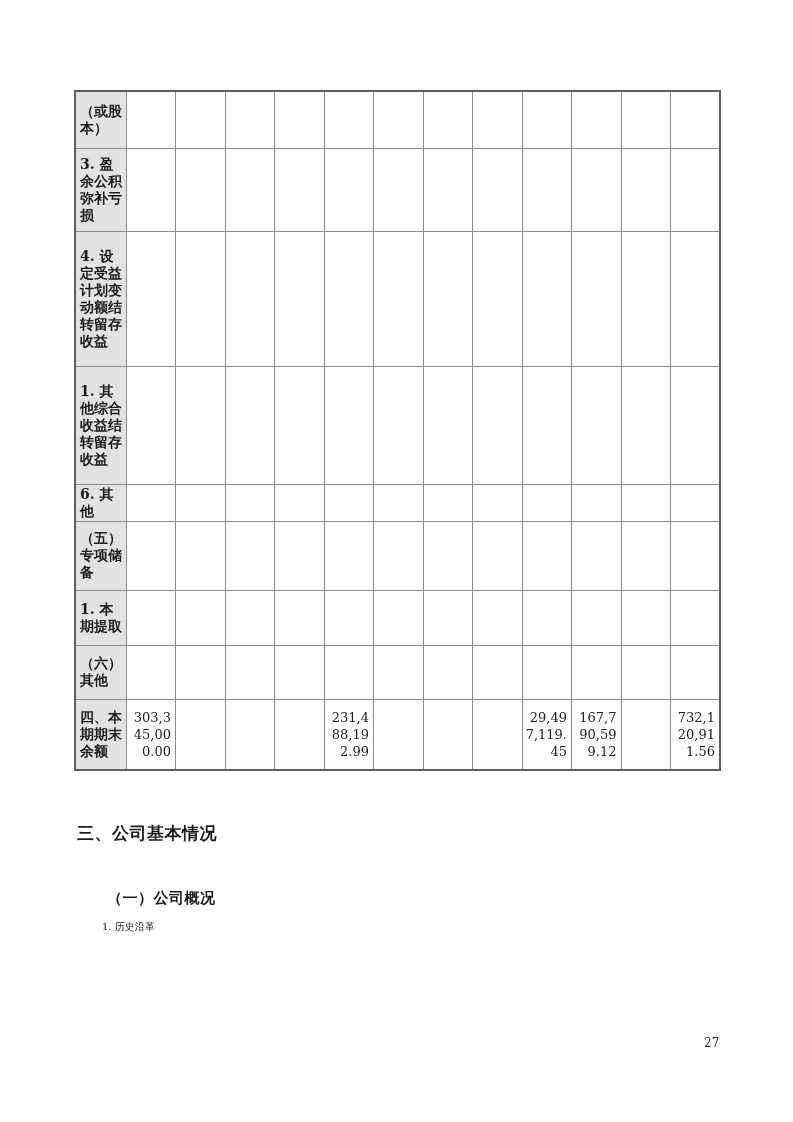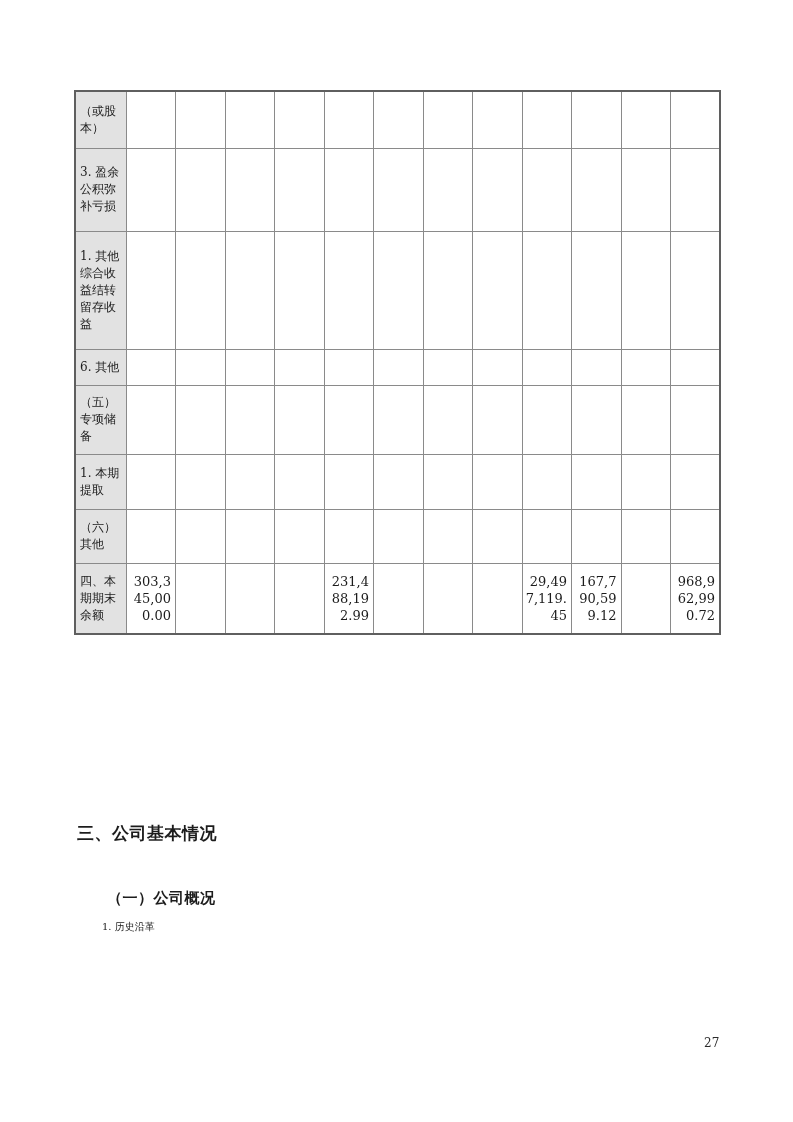--- a/index.html
+++ b/index.html
@@ -31,24 +31,24 @@
     table-layout:fixed;
     border:2px solid var(--outer-border);
   }
   table.equity th, table.equity td{
     border:1px solid var(--grid-line);
     font-family:"DejaVu Serif","Liberation Serif",serif;
     overflow:hidden;
   }
   th.label-cell{
     background:var(--label-cell-bg);
-    font-weight:normal;
+    font-weight:bold;
     text-align:left;
     vertical-align:middle;
-    font-size:12px;
+    font-size:14px;
     line-height:17px;
     padding:1px 3px 1px 4px;
     word-break:break-all;
     line-break:anywhere;
     color:var(--text-color);
   }
   td.value-cell{
     text-align:right;
     vertical-align:middle;
     font-size:13px;
@@ -138,20 +138,35 @@
           <td class="value-cell"></td>
           <td class="value-cell"></td>
           <td class="value-cell"></td>
           <td class="value-cell"></td>
           <td class="value-cell"></td>
           <td class="value-cell"></td>
           <td class="value-cell"></td>
           <td class="value-cell"></td>
           <td class="value-cell"></td>
         </tr>
+        <tr style="height: 135px;">
+          <th class="label-cell">4. 设定受益计划变动额结转留存收益</th>
+          <td class="value-cell"></td>
+          <td class="value-cell"></td>
+          <td class="value-cell"></td>
+          <td class="value-cell"></td>
+          <td class="value-cell"></td>
+          <td class="value-cell"></td>
+          <td class="value-cell"></td>
+          <td class="value-cell"></td>
+          <td class="value-cell"></td>
+          <td class="value-cell"></td>
+          <td class="value-cell"></td>
+          <td class="value-cell"></td>
+        </tr>
         <tr style="height: 118px;">
           <th class="label-cell">1. 其他综合收益结转留存收益</th>
           <td class="value-cell"></td>
           <td class="value-cell"></td>
           <td class="value-cell"></td>
           <td class="value-cell"></td>
           <td class="value-cell"></td>
           <td class="value-cell"></td>
           <td class="value-cell"></td>
           <td class="value-cell"></td>
@@ -226,21 +241,21 @@
           <td class="value-cell"></td>
           <td class="value-cell"></td>
           <td class="value-cell"></td>
           <td class="value-cell">231,488,192.99</td>
           <td class="value-cell"></td>
           <td class="value-cell"></td>
           <td class="value-cell"></td>
           <td class="value-cell">29,497,119.45</td>
           <td class="value-cell">167,790,599.12</td>
           <td class="value-cell"></td>
-          <td class="value-cell">968,962,990.72</td>
+          <td class="value-cell">732,120,911.56</td>
         </tr>
       </tbody>
   </table>
 
   <div class="heading-1">三、公司基本情况</div>
 
   <div class="heading-2">（一）公司概况</div>
 
   <div class="heading-3">1. 历史沿革</div>
 

